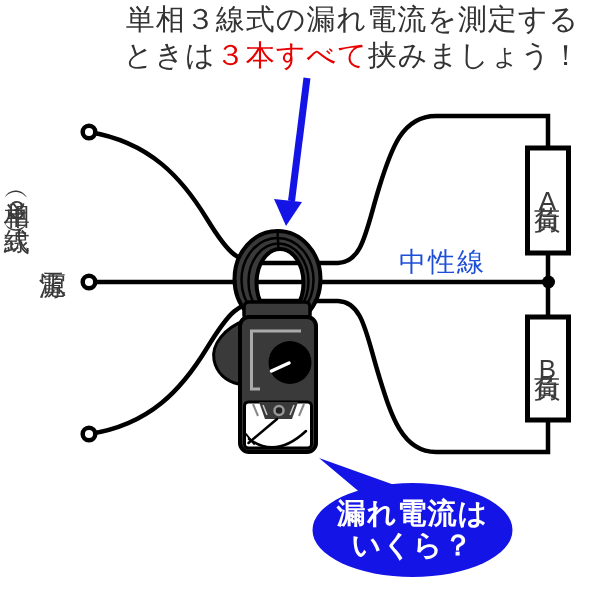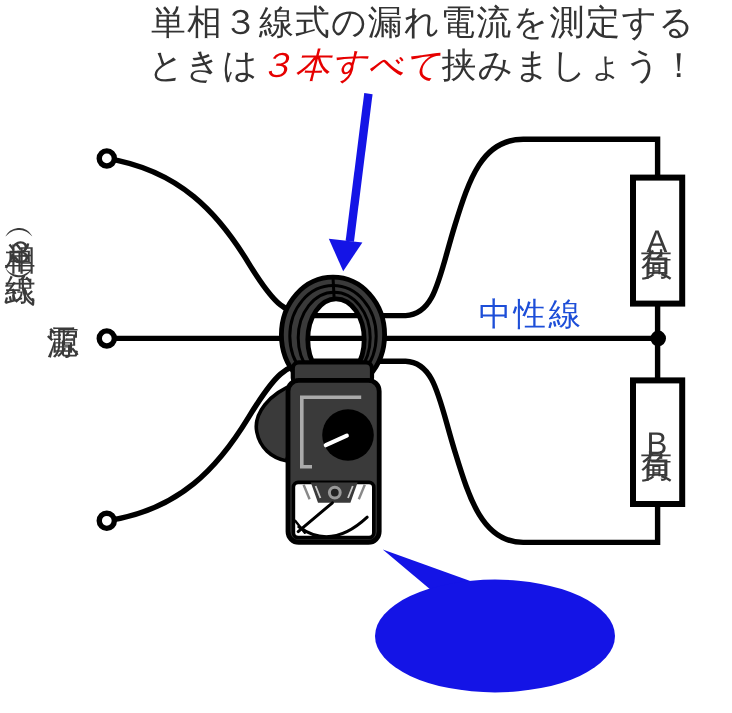--- a/index.html
+++ b/index.html
@@ -6,21 +6,21 @@
   .stage{
     position:relative;width:590px;height:594px;background:#ffffff;overflow:hidden;
     font-family:"Liberation Sans","DejaVu Sans",sans-serif;color:#333333;
   }
   .stage svg{position:absolute;left:0;top:0;}
   .abs{position:absolute;}
   .heading{
     left:70px;top:1px;width:565px;text-align:center;
     font-size:29px;line-height:36px;letter-spacing:1px;color:#333333;
   }
-  .heading .red{color:#e60000;font-style:italic;}
+  .heading .red{color:#e60000;}
   .vtext{
     writing-mode:vertical-rl;color:#3a3a3a;line-height:1.05;
   }
   .src-system{left:3px;top:182px;height:206px;font-size:26px;}
   .src{left:38px;top:251px;height:60px;font-size:27px;}
   .neutral-label{left:399px;top:244px;font-size:27px;letter-spacing:2px;color:#1d4ed8;}
   .loadlabel{
     width:41px;display:flex;align-items:center;justify-content:center;
     font-size:26px;writing-mode:vertical-rl;text-orientation:upright;color:#3a3a3a;line-height:1;
   }
@@ -103,14 +103,18 @@
     <div>単相３線式の漏れ電流を測定する</div>
     <div><span>ときは</span><span class="red">３本すべて</span><span>挟みましょう！</span></div>
   </div>
 
   <div class="abs vtext src-system">（単相３線式）</div>
   <div class="abs vtext src">電源</div>
   <div class="abs neutral-label">中性線</div>
   <div class="abs loadlabel load-a">負荷A</div>
   <div class="abs loadlabel load-b">負荷B</div>
 
+  <div class="abs bubble-text">
+    <div>漏れ電流は</div>
+    <div>いくら？</div>
+  </div>
 
 </div>
 
 </body></html>

